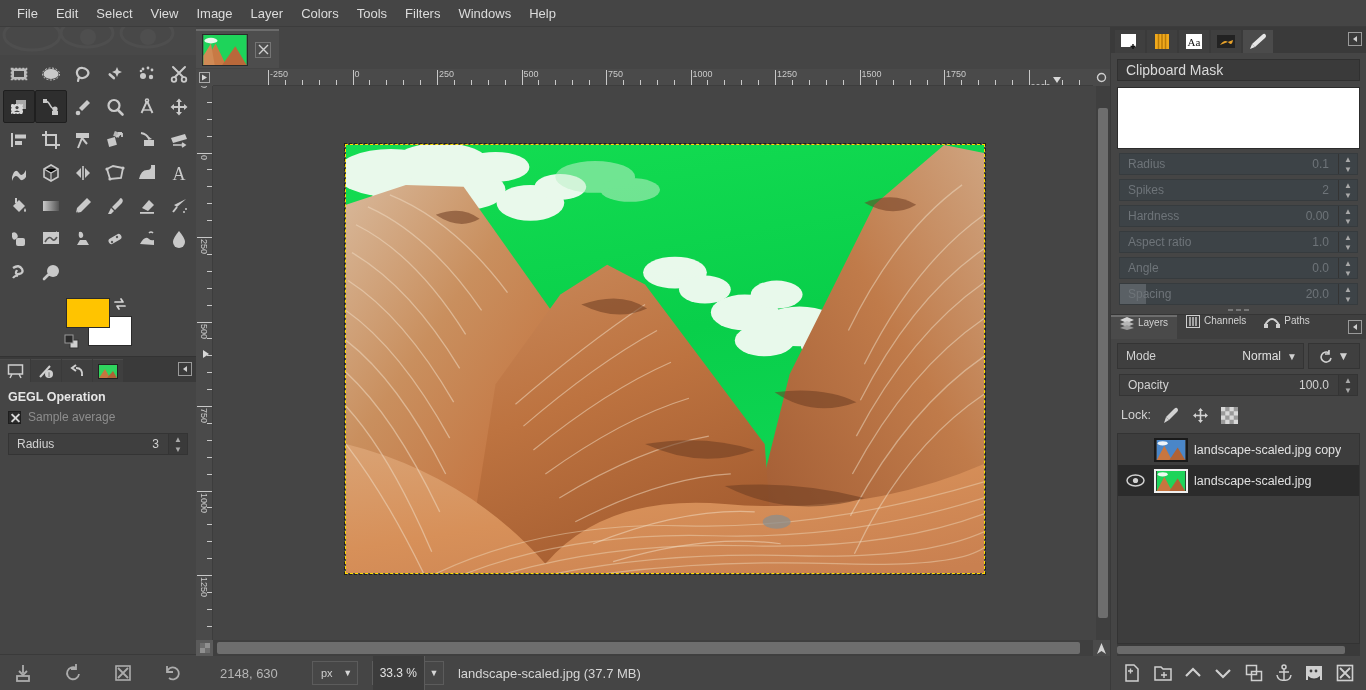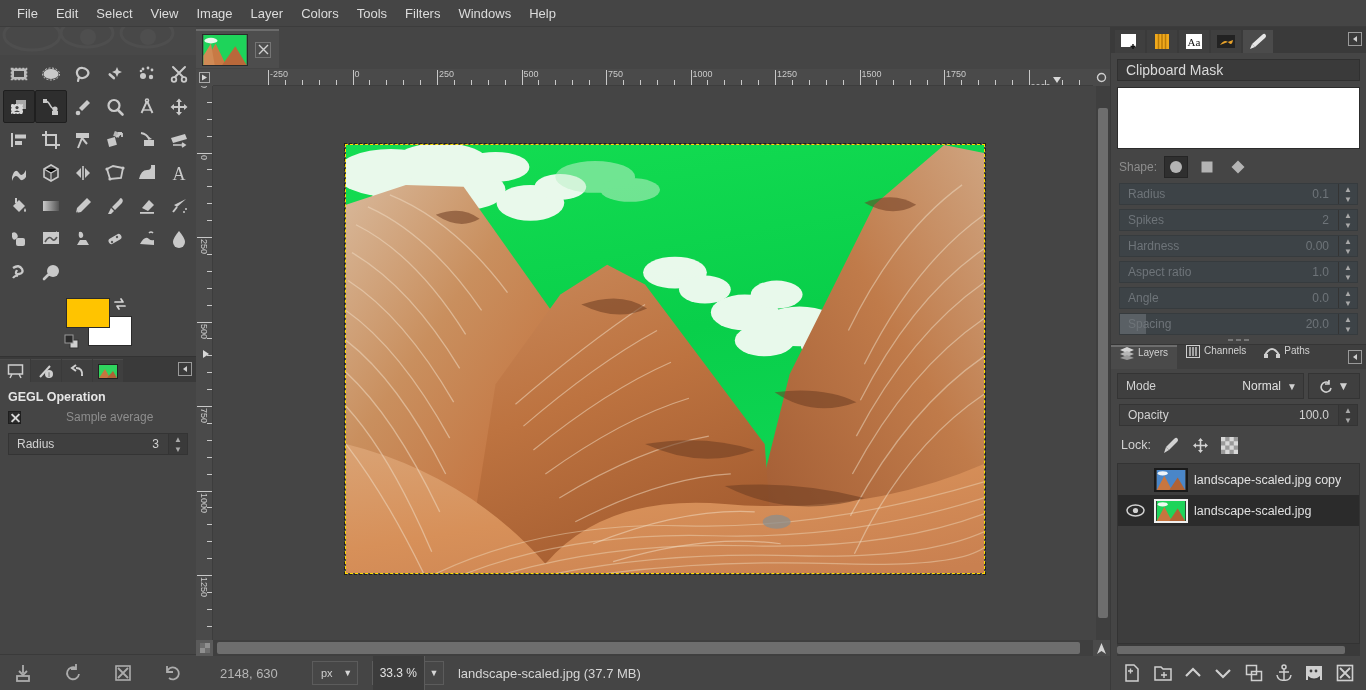--- a/index.html
+++ b/index.html
@@ -54,21 +54,21 @@
 
   .tooloptions { flex: 1; background: #454545; padding: 8px 6px 0 6px; overflow: hidden; }
   .to-title { color: #e6e6e6; font-size: 12.5px; font-weight: bold; margin: 0 0 6px 2px; }
   .to-check { display: flex; align-items: center; gap: 7px; margin: 0 0 9px 2px; }
   .chkbox { width: 13px; height: 13px; background: #2b2b2b; border: 1px solid #1e1e1e; position: relative; }
   .chkbox::before, .chkbox::after {
     content: ""; position: absolute; left: 1px; top: 5px; width: 11px; height: 2px; background: #d8d8d8;
   }
   .chkbox::before { transform: rotate(45deg); }
   .chkbox::after { transform: rotate(-45deg); }
-  .to-check .lbl { color: #8d8d8d; font-size: 12px; margin-left: 38px; }
+  .to-check .lbl { color: #8d8d8d; font-size: 12px; }
   .spinrow {
     display: flex; align-items: stretch; margin: 0 2px; height: 22px;
     background: #3f3f3f; border: 1px solid #343434;
   }
   .spinrow .sname { flex: 1; display: flex; align-items: center; padding-left: 8px; color: #d2d2d2; }
   .spinrow .sval { display: flex; align-items: center; padding-right: 9px; color: #d2d2d2; }
   .spinbtns { width: 19px; background: #3a3a3a; border-left: 1px solid #343434; display: flex; flex-direction: column; }
   .spinbtns div { flex: 1; display: flex; align-items: center; justify-content: center; color: #a9a9a9; font-size: 8px; }
   .to-footer { height: 36px; background: #454545; display: flex; align-items: center; justify-content: center; gap: 30px; border-top: 1px solid #3a3a3a; }
   .to-footer .fi { width: 20px; height: 20px; opacity: .8; }
@@ -865,38 +865,20 @@
         </div>
         <svg class="dock-menu-btn" viewBox="0 0 14 14">
             <rect x="0.5" y="0.5" width="13" height="13" fill="none" stroke="#9a9a9a"></rect>
             <path d="M9 4 L5 7 L9 10z" fill="#cfcfcf"></path>
           </svg>
       </div>
 
       <div class="brushname">Clipboard Mask</div>
       <div class="brushpreview"></div>
 
-      <div class="shaperow">
-        <div class="slbl">Shape:</div>
-        <div class="shapebtn sel">
-          <svg width="16" height="16" viewBox="0 0 16 16">
-              <circle cx="8" cy="8" r="6" fill="#b4b4b4"></circle>
-            </svg>
-        </div>
-        <div class="shapebtn">
-          <svg width="16" height="16" viewBox="0 0 16 16">
-              <rect x="2.5" y="2.5" width="11" height="11" fill="#b4b4b4"></rect>
-            </svg>
-        </div>
-        <div class="shapebtn">
-          <svg width="16" height="16" viewBox="0 0 16 16">
-              <path d="M8 1.5 L14.5 8 L8 14.5 L1.5 8z" fill="#b4b4b4"></path>
-            </svg>
-        </div>
-      </div>
 
       <div class="rparams">
         <div class="spinrow dim" style="position:relative">
           <div class="sname">Radius</div>
           <div class="sval">0.1</div>
           <div class="spinbtns">
               <div>▲</div>
               <div>▼</div>
             </div>
         </div>

